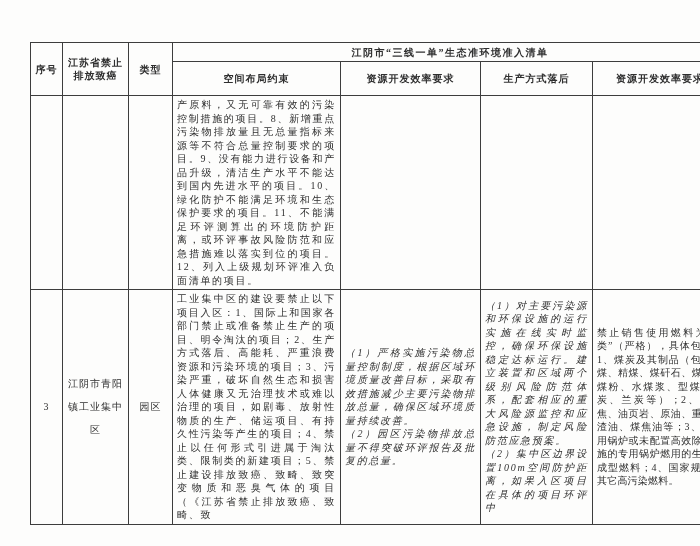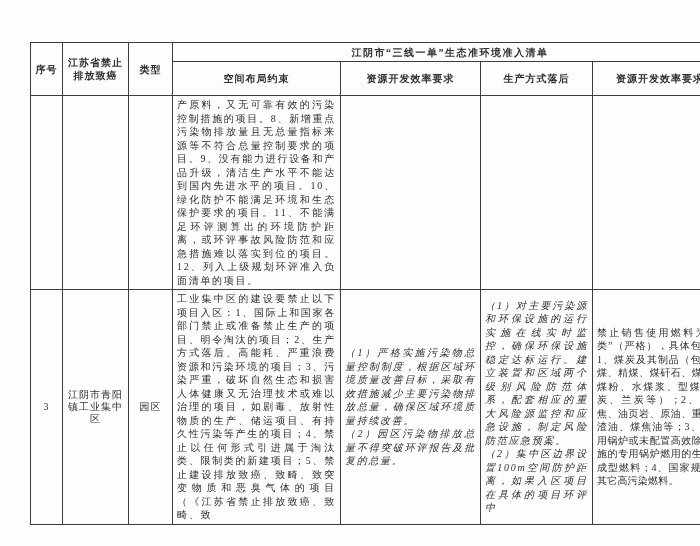--- a/index.html
+++ b/index.html
@@ -53,21 +53,21 @@
   }
   td.vmid{vertical-align:middle;font-style:italic;}
   td.center{text-align:center;vertical-align:middle;letter-spacing:1px;}
   td.pre{white-space:pre-line;}
   td.resource-cell{
     letter-spacing:0.2px;
     line-height:13.5px;
     text-align:justify;
     vertical-align:middle;
   }
-  .unit-name{line-height:12px;}
+  .unit-name{line-height:23px;}
   .page-number{
     position:absolute;
     left:0;right:0;
     top:508px;
     text-align:center;
     font-size:10px;
     letter-spacing:0.5px;
     color:#2f2f2f;
   }
 </style>

